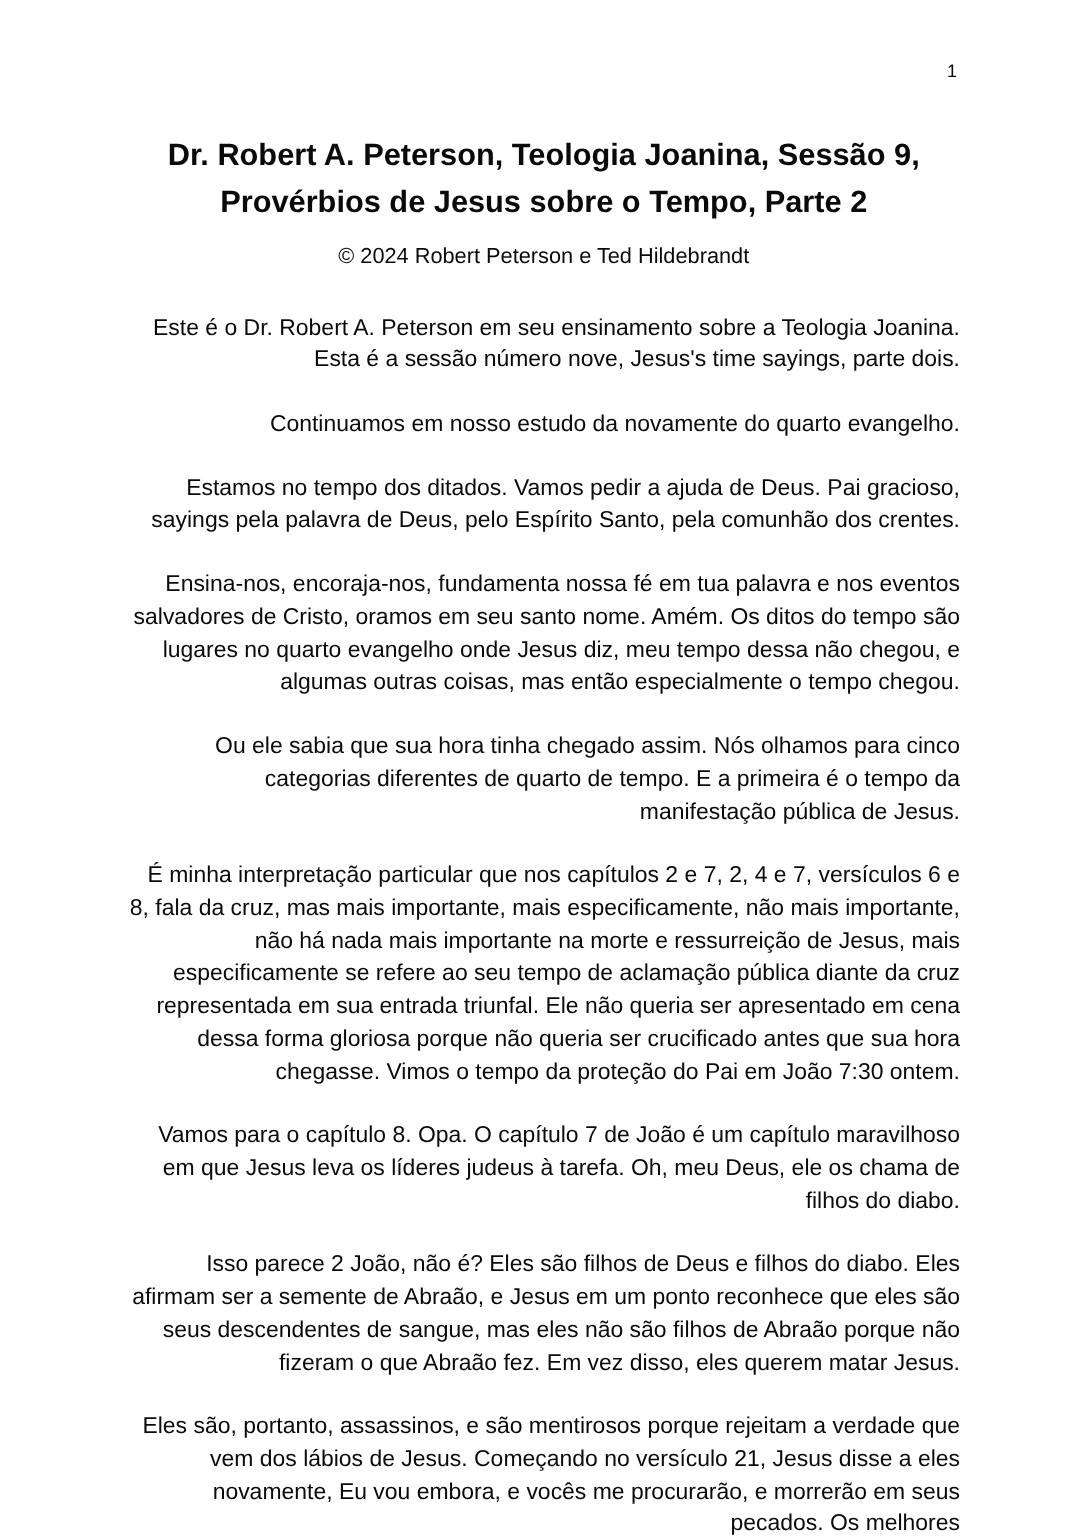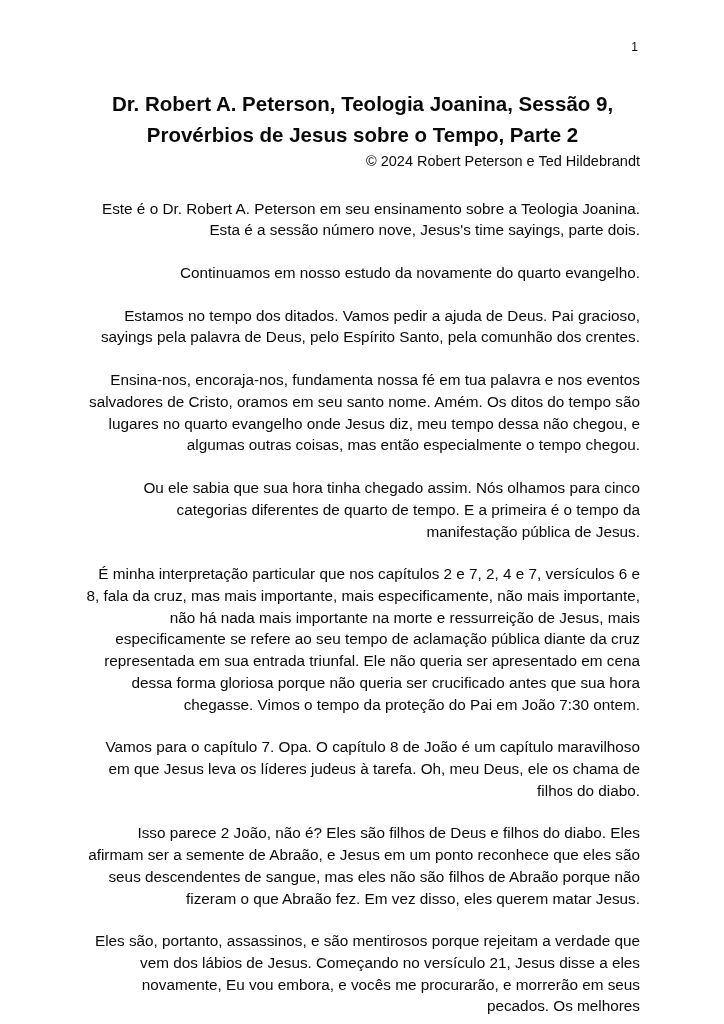--- a/index.html
+++ b/index.html
@@ -23,25 +23,25 @@
     top: 40px;
     right: 86px;
     font-size: 12px;
     color: #0a0a0a;
   }
   .doc-title {
     font-size: 20.5px;
     font-weight: 700;
     text-align: center;
     line-height: 1.52;
-    margin: 0 0 1px 0;
+    margin: 0 0 11px 0;
     color: #0a0a0a;
   }
   .copyright {
-    text-align: right;
+    text-align: center;
     font-size: 14.5px;
     line-height: 1.4;
     margin: 0 0 26px 0;
   }
   .body-text p {
     font-size: 15.3px;
     line-height: 1.42;
     margin: 0 0 21px 0;
     text-align: right;
   }
@@ -56,17 +56,17 @@
 
   <div class="copyright">© 2024 Robert Peterson e Ted Hildebrandt</div>
 
   <div class="body-text">
     <p>Este é o Dr. Robert A. Peterson em seu ensinamento sobre a Teologia Joanina. Esta é a sessão número nove, Jesus's time sayings, parte dois.</p>
     <p>Continuamos em nosso estudo da novamente do quarto evangelho.</p>
     <p>Estamos no tempo dos ditados. Vamos pedir a ajuda de Deus. Pai gracioso, sayings pela palavra de Deus, pelo Espírito Santo, pela comunhão dos crentes.</p>
     <p>Ensina-nos, encoraja-nos, fundamenta nossa fé em tua palavra e nos eventos salvadores de Cristo, oramos em seu santo nome. Amém. Os ditos do tempo são lugares no quarto evangelho onde Jesus diz, meu tempo dessa não chegou, e algumas outras coisas, mas então especialmente o tempo chegou.</p>
     <p>Ou ele sabia que sua hora tinha chegado assim. Nós olhamos para cinco categorias diferentes de quarto de tempo. E a primeira é o tempo da manifestação pública de Jesus.</p>
     <p>É minha interpretação particular que nos capítulos 2 e 7, 2, 4 e 7, versículos 6 e 8, fala da cruz, mas mais importante, mais especificamente, não mais importante, não há nada mais importante na morte e ressurreição de Jesus, mais especificamente se refere ao seu tempo de aclamação pública diante da cruz representada em sua entrada triunfal. Ele não queria ser apresentado em cena dessa forma gloriosa porque não queria ser crucificado antes que sua hora chegasse. Vimos o tempo da proteção do Pai em João 7:30 ontem.</p>
-    <p>Vamos para o capítulo 7. Opa. O capítulo 8 de João é um capítulo maravilhoso em que Jesus leva os líderes judeus à tarefa. Oh, meu Deus, ele os chama de filhos do diabo.</p>
+    <p>Vamos para o capítulo 8. Opa. O capítulo 7 de João é um capítulo maravilhoso em que Jesus leva os líderes judeus à tarefa. Oh, meu Deus, ele os chama de filhos do diabo.</p>
     <p>Isso parece 2 João, não é? Eles são filhos de Deus e filhos do diabo. Eles afirmam ser a semente de Abraão, e Jesus em um ponto reconhece que eles são seus descendentes de sangue, mas eles não são filhos de Abraão porque não fizeram o que Abraão fez. Em vez disso, eles querem matar Jesus.</p>
     <p>Eles são, portanto, assassinos, e são mentirosos porque rejeitam a verdade que vem dos lábios de Jesus. Começando no versículo 21, Jesus disse a eles novamente, Eu vou embora, e vocês me procurarão, e morrerão em seus pecados. Os melhores</p>
   </div>
 </div>
 
 </body></html>

